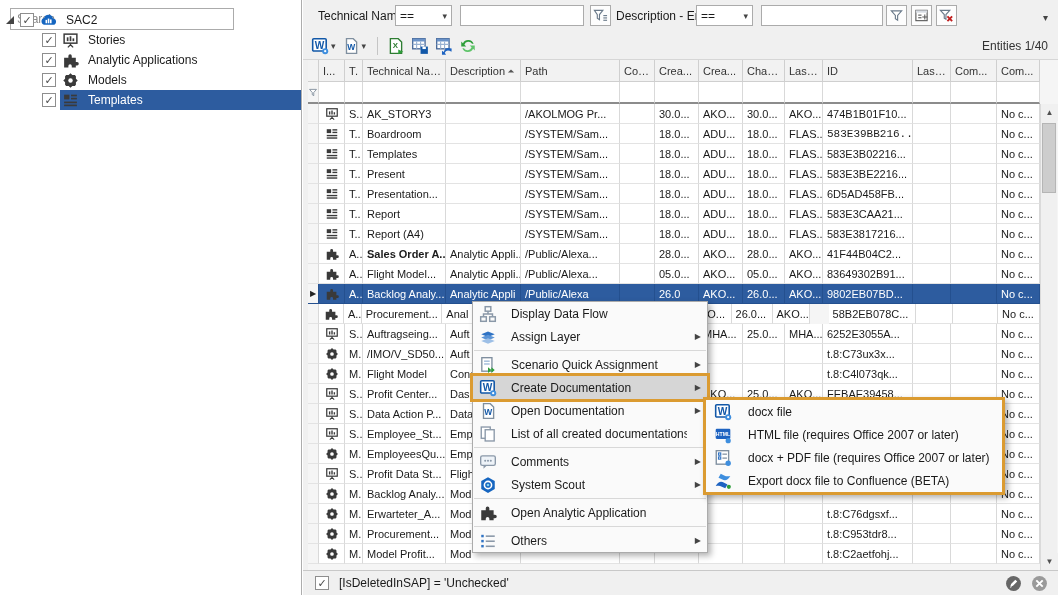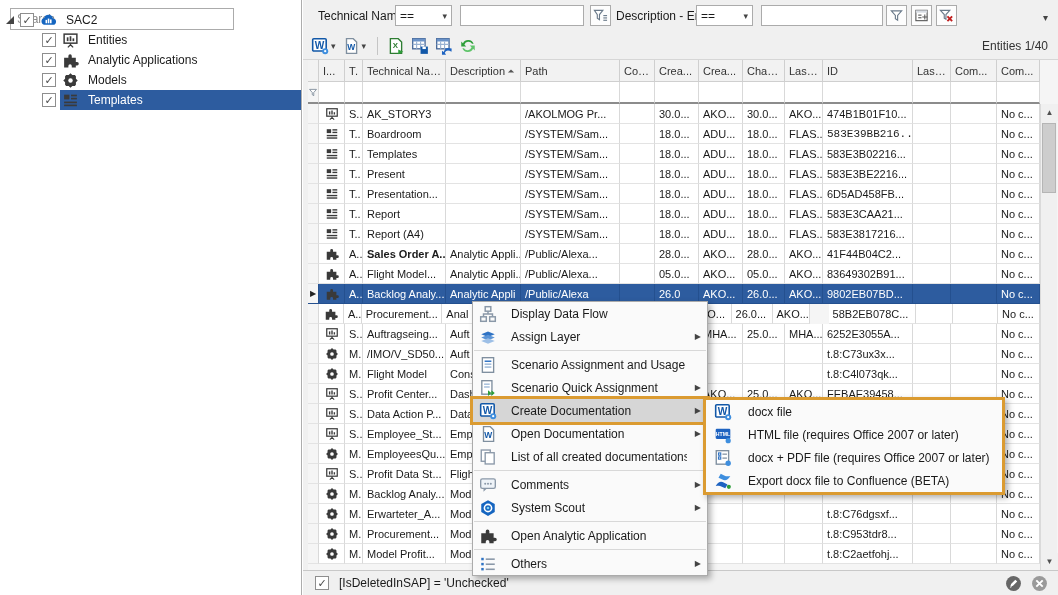--- a/index.html
+++ b/index.html
@@ -112,21 +112,21 @@
             <span class="cb">✓</span>
             <span class="tree-icon">
               <svg viewBox="0 0 16 16">
                 <rect x="2" y="2" width="12" height="8.5" fill="none" stroke="#3a3a3a" stroke-width="1.4"></rect>
                 <rect x="4.5" y="5" width="1.6" height="3.6" fill="#3a3a3a"></rect>
                 <rect x="7.2" y="4" width="1.6" height="4.6" fill="#3a3a3a"></rect>
                 <rect x="9.9" y="6" width="1.6" height="2.6" fill="#3a3a3a"></rect>
                 <path d="M8 10.5v2M5.5 14.5 8 12l2.5 2.5" stroke="#3a3a3a" stroke-width="1.2" fill="none"></path>
               </svg>
             </span>
-            <span class="tree-label">Entities</span>
+            <span class="tree-label">Stories</span>
           </div>
           <div class="tree-row child">
             <span class="cb">✓</span>
             <span class="tree-icon">
               <svg viewBox="0 0 16 16">
                 <path d="M2 5.5h4V3.8a1.6 1.6 0 0 1 3.2 0V5.5H13v4h1.2a1.6 1.6 0 0 1 0 3.2H13v1.8H9.2v-1.4a1.6 1.6 0 0 0-3.2 0v1.4H2z" fill="#3a3a3a"></path>
               </svg>
             </span>
             <span class="tree-label">Analytic Applications</span>
           </div>
@@ -942,32 +942,20 @@
             <path d="M2 11.5 8 9l6 2.5L8 14z" fill="#9dbfe6"></path>
           </svg>
         </span>
         <span class="mi-label">Assign Layer</span>
         <span class="mi-arrow">▶</span>
       </div>
       <div class="menu-sep"></div>
       <div class="menu-item">
         <span class="mi-icon">
           <svg viewBox="0 0 16 16">
-            <rect x="3" y="1.5" width="10" height="13" fill="#fff" stroke="#7f8f9f" stroke-width="1.2"></rect>
-            <rect x="5" y="4" width="6" height="1.3" fill="#2f73c4"></rect>
-            <rect x="5" y="6.6" width="6" height="1.3" fill="#9cb8d8"></rect>
-            <rect x="5" y="9.2" width="6" height="1.3" fill="#9cb8d8"></rect>
-          </svg>
-        </span>
-        <span class="mi-label">Scenario Assignment and Usage</span>
-        <span class="mi-arrow"></span>
-      </div>
-      <div class="menu-item">
-        <span class="mi-icon">
-          <svg viewBox="0 0 16 16">
             <rect x="2.5" y="1.5" width="9" height="12" fill="#fff" stroke="#7f8f9f" stroke-width="1.2"></rect>
             <rect x="4.5" y="4" width="5" height="1.2" fill="#9cb8d8"></rect>
             <rect x="4.5" y="6.5" width="5" height="1.2" fill="#9cb8d8"></rect>
             <path d="m8 10 3 2.5L8 15zM11 10l3 2.5L11 15z" fill="#2e9e3a"></path>
           </svg>
         </span>
         <span class="mi-label">Scenario Quick Assignment</span>
         <span class="mi-arrow">▶</span>
       </div>
       <div class="menu-item highlighted">

